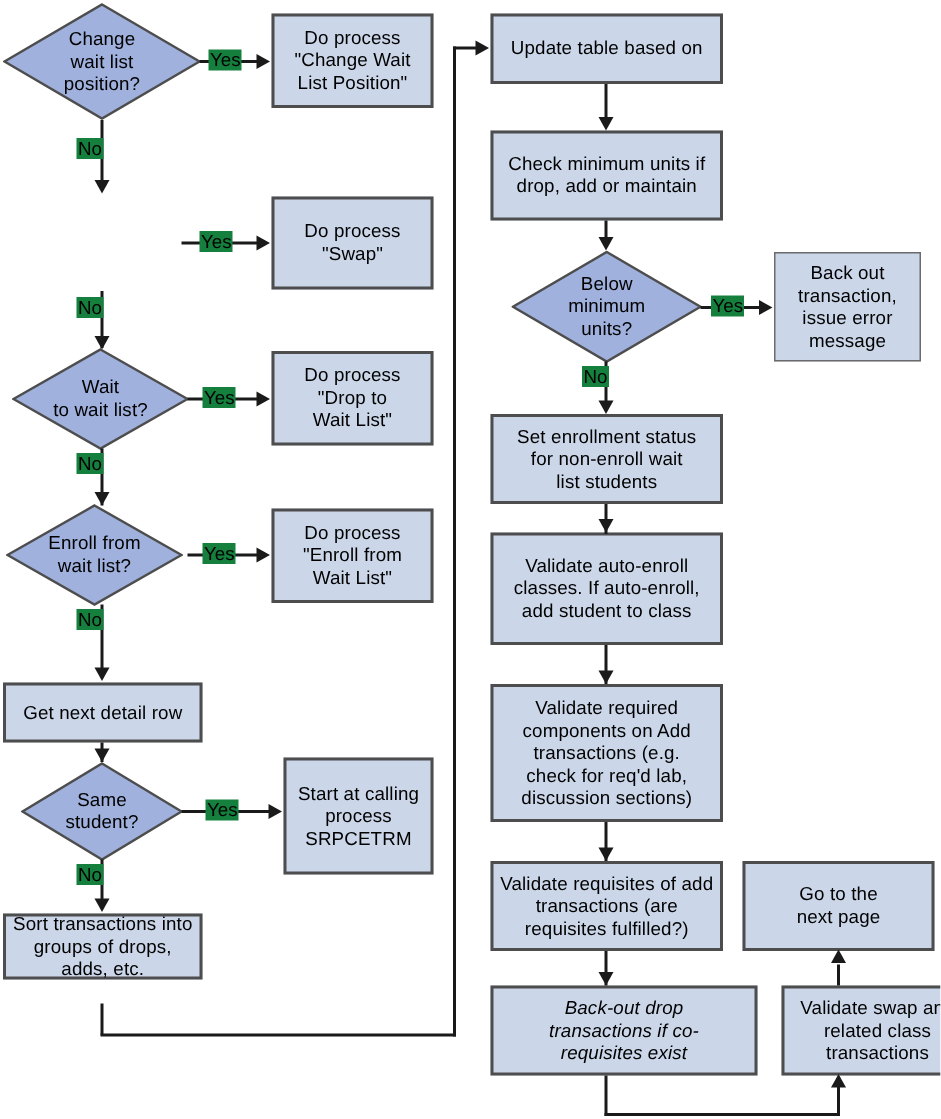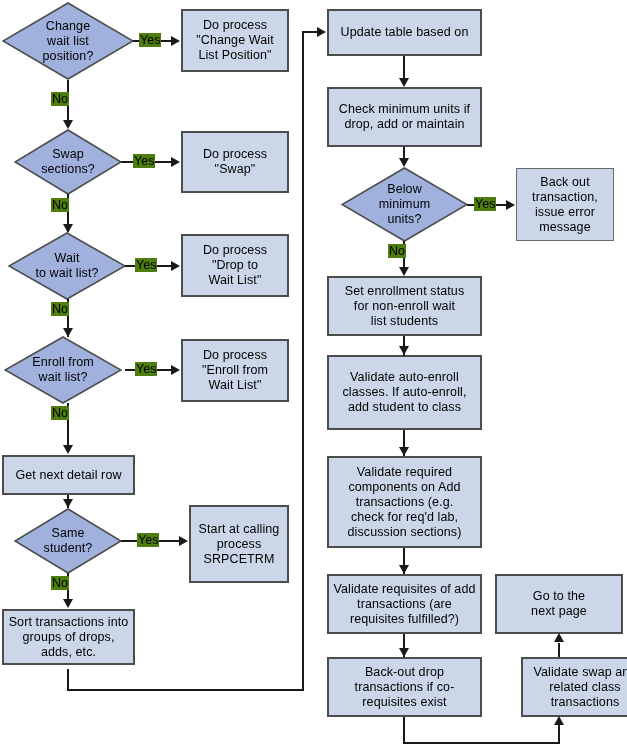--- a/index.html
+++ b/index.html
@@ -87,50 +87,41 @@
     border-top: 5px solid transparent;
     border-bottom: 5px solid transparent;
     border-left: 9px solid #1a1a1a;
   }
   
   .edge-label {
     position: absolute;
     font-size: 12.5px;
     line-height: 14px;
     color: #000000;
-    background: #4d7c0f;
+    background: #15803d;
     padding: 0 1px;
     white-space: nowrap;
   }
 </style>
 </head>
 <body>
 
 <div id="canvas">
 
   <div class="diamond" style="left:2px; top:2px; width:132px; height:78px;">
     <svg width="132" height="78" viewBox="0 0 132 78">
       <polygon points="66,1 131,39 66,77 1,39" fill="#9fb1dc" stroke="#4d4d4d" stroke-width="1.6"></polygon>
     </svg>
     <div class="dlabel">
       <div>Change</div>
       <div>wait list</div>
       <div>position?</div>
     </div>
   </div>
 
-  <div class="diamond" style="left:14px; top:129px; width:108px; height:66px;">
-    <svg width="108" height="66" viewBox="0 0 108 66">
-      <polygon points="54,1 107,33 54,65 1,33" fill="#9fb1dc" stroke="#4d4d4d" stroke-width="1.6"></polygon>
-    </svg>
-    <div class="dlabel">
-      <div>Swap</div>
-      <div>sections?</div>
-    </div>
-  </div>
 
   <div class="diamond" style="left:8px; top:232px; width:118px; height:68px;">
     <svg width="118" height="68" viewBox="0 0 118 68">
       <polygon points="59,1 117,34 59,67 1,34" fill="#9fb1dc" stroke="#4d4d4d" stroke-width="1.6"></polygon>
     </svg>
     <div class="dlabel">
       <div>Wait</div>
       <div>to wait list?</div>
     </div>
   </div>
@@ -193,21 +184,21 @@
   </div>
 
   <div class="node box" style="left:189px; top:505px; width:100px; height:78px;">
     <div>
       <div>Start at calling</div>
       <div>process</div>
       <div>SRPCETRM</div>
     </div>
   </div>
 
-  <div class="node box" style="left:2px; top:609px; width:133px; height:56px;">
+  <div class="node box" style="left:2px; top:609px; width:133px; height:44px;">
     <div>
       <div>Sort transactions into</div>
       <div>groups of drops,</div>
       <div>adds, etc.</div>
     </div>
   </div>
 
   <div class="node box" style="left:327px; top:9px; width:155px; height:47px;text-align:center;">
     <div>
       <div>Update table based on</div>
@@ -268,21 +259,21 @@
   </div>
 
   <div class="node box" style="left:327px; top:574px; width:155px; height:60px;">
     <div>
       <div>Validate requisites of add</div>
       <div>transactions (are</div>
       <div>requisites fulfilled?)</div>
     </div>
   </div>
 
-  <div class="node box" style="left:327px; top:657px; width:155px; height:60px;">
+  <div class="node box" style="left:327px; top:657px; width:178px; height:60px;font-style:italic;">
     <div>
       <div>Back-out drop</div>
       <div>transactions if co-</div>
       <div>requisites exist</div>
     </div>
   </div>
 
   <div class="node box" style="left:495px; top:574px; width:128px; height:60px;">
     <div>
       <div>Go to the</div>

